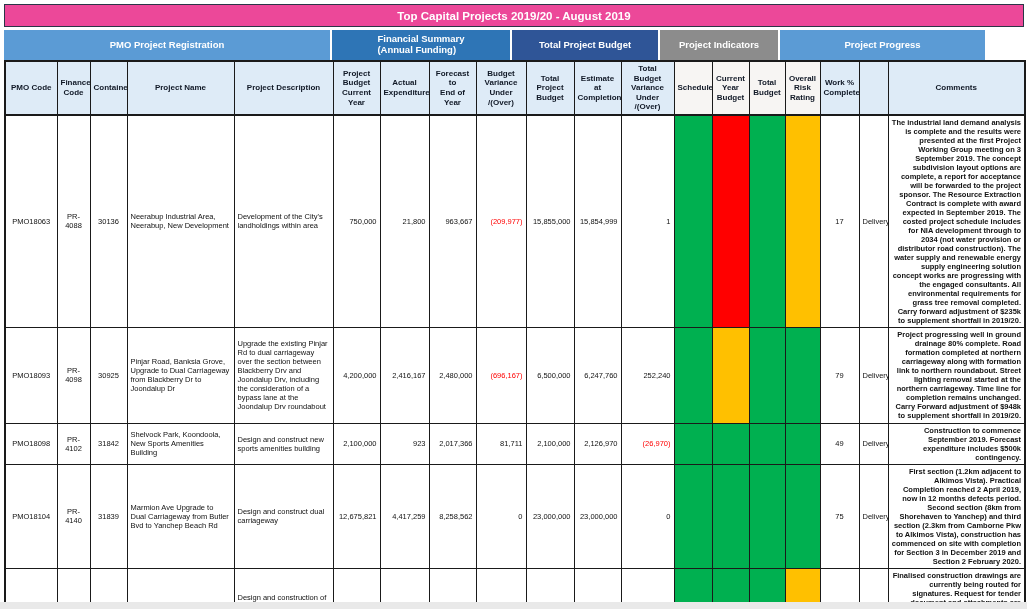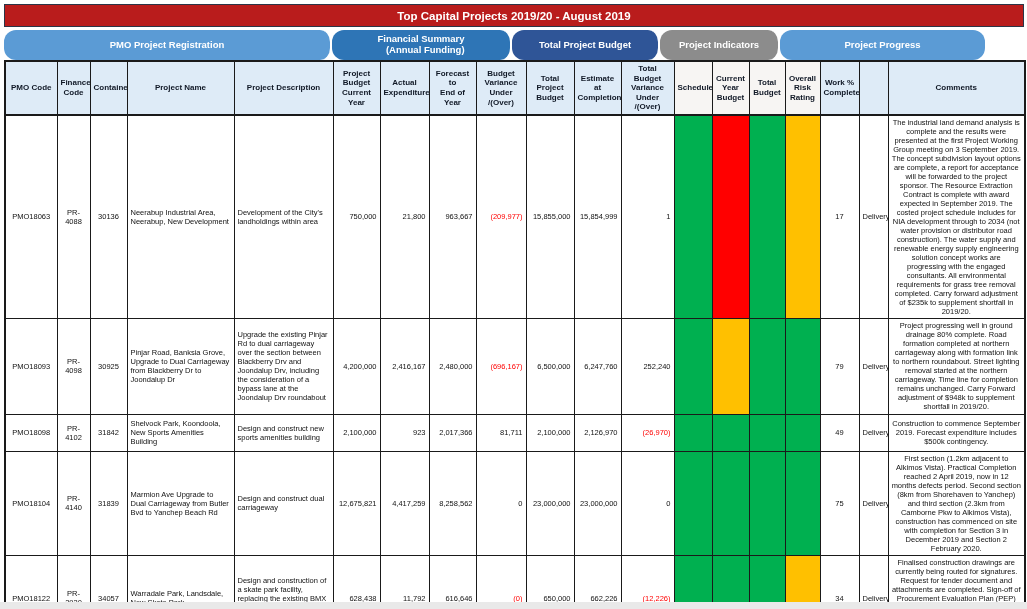--- a/index.html
+++ b/index.html
@@ -18,23 +18,22 @@
     display: flex; align-items: center; justify-content: center;
     color: #ffffff; font-weight: bold; font-size: 11.5px;
     margin-bottom: 3px;
     border: 1px solid #2b3547;
   }
 
   .group-row { display: flex; width: 1020px; height: 30px; }
   .grp {
     display: flex; align-items: center; justify-content: center;
     color: #ffffff; font-weight: bold; font-size: 9.5px;
-    text-align: right; white-space: pre-line; line-height: 1.15;
+    text-align: left; white-space: pre-line; line-height: 1.15;
     border-right: 2px solid #ffffff;
-    border-radius: 12px;
   }
   .grp:last-child { border-right: none; }
 
   table { border-collapse: collapse; table-layout: fixed; width: 1020px; background: #fff; }
   td {
     border: 1px solid #1a1a1a;
     font-size: 7.5px; line-height: 1.2;
     vertical-align: middle;
     padding: 2px 3px;
     color: #111;
@@ -48,33 +47,33 @@
     color: #101826; line-height: 1.2;
     height: 38px;
     border-bottom: 2px solid #1a1a1a;
   }
   tr.colhead td.wh { background: #f7f5f3; }
 
   td.c   { text-align: center; }
   td.l   { text-align: left; }
   td.num { text-align: right; }
   td.num.neg { color: #ff0000; }
-  td.com { text-align: center; font-size: 7.5px; }
+  td.com { text-align: right; font-size: 7.5px; font-weight: bold; }
 
   td.ind { padding: 0; }
   td[data-color="green"] { background: #00B050; }
   td[data-color="red"]   { background: #FF0000; }
   td[data-color="amber"] { background: #FFC000; }
 </style>
 </head>
 <body>
 
 <div class="page">
 
-  <div class="title-bar" style="background: #b91c1c;">
+  <div class="title-bar" style="background: #ec4899;">
     <span>Top Capital Projects 2019/20 - August 2019</span>
   </div>
 
   <div class="group-row">
     <div class="grp" style="width: 328px; background: rgb(91, 155, 213); white-space: pre-line;">PMO Project Registration</div>
     <div class="grp" style="width: 180px; background: rgb(46, 117, 182); white-space: pre-line;">Financial Summary
 (Annual Funding)</div>
     <div class="grp" style="width: 148px; background: rgb(47, 85, 151); white-space: pre-line;">Total Project Budget</div>
     <div class="grp" style="width: 120px; background: rgb(140, 140, 140); white-space: pre-line;">Project Indicators</div>
     <div class="grp" style="width: 205px; background: rgb(91, 155, 213); white-space: pre-line;">Project Progress</div>

